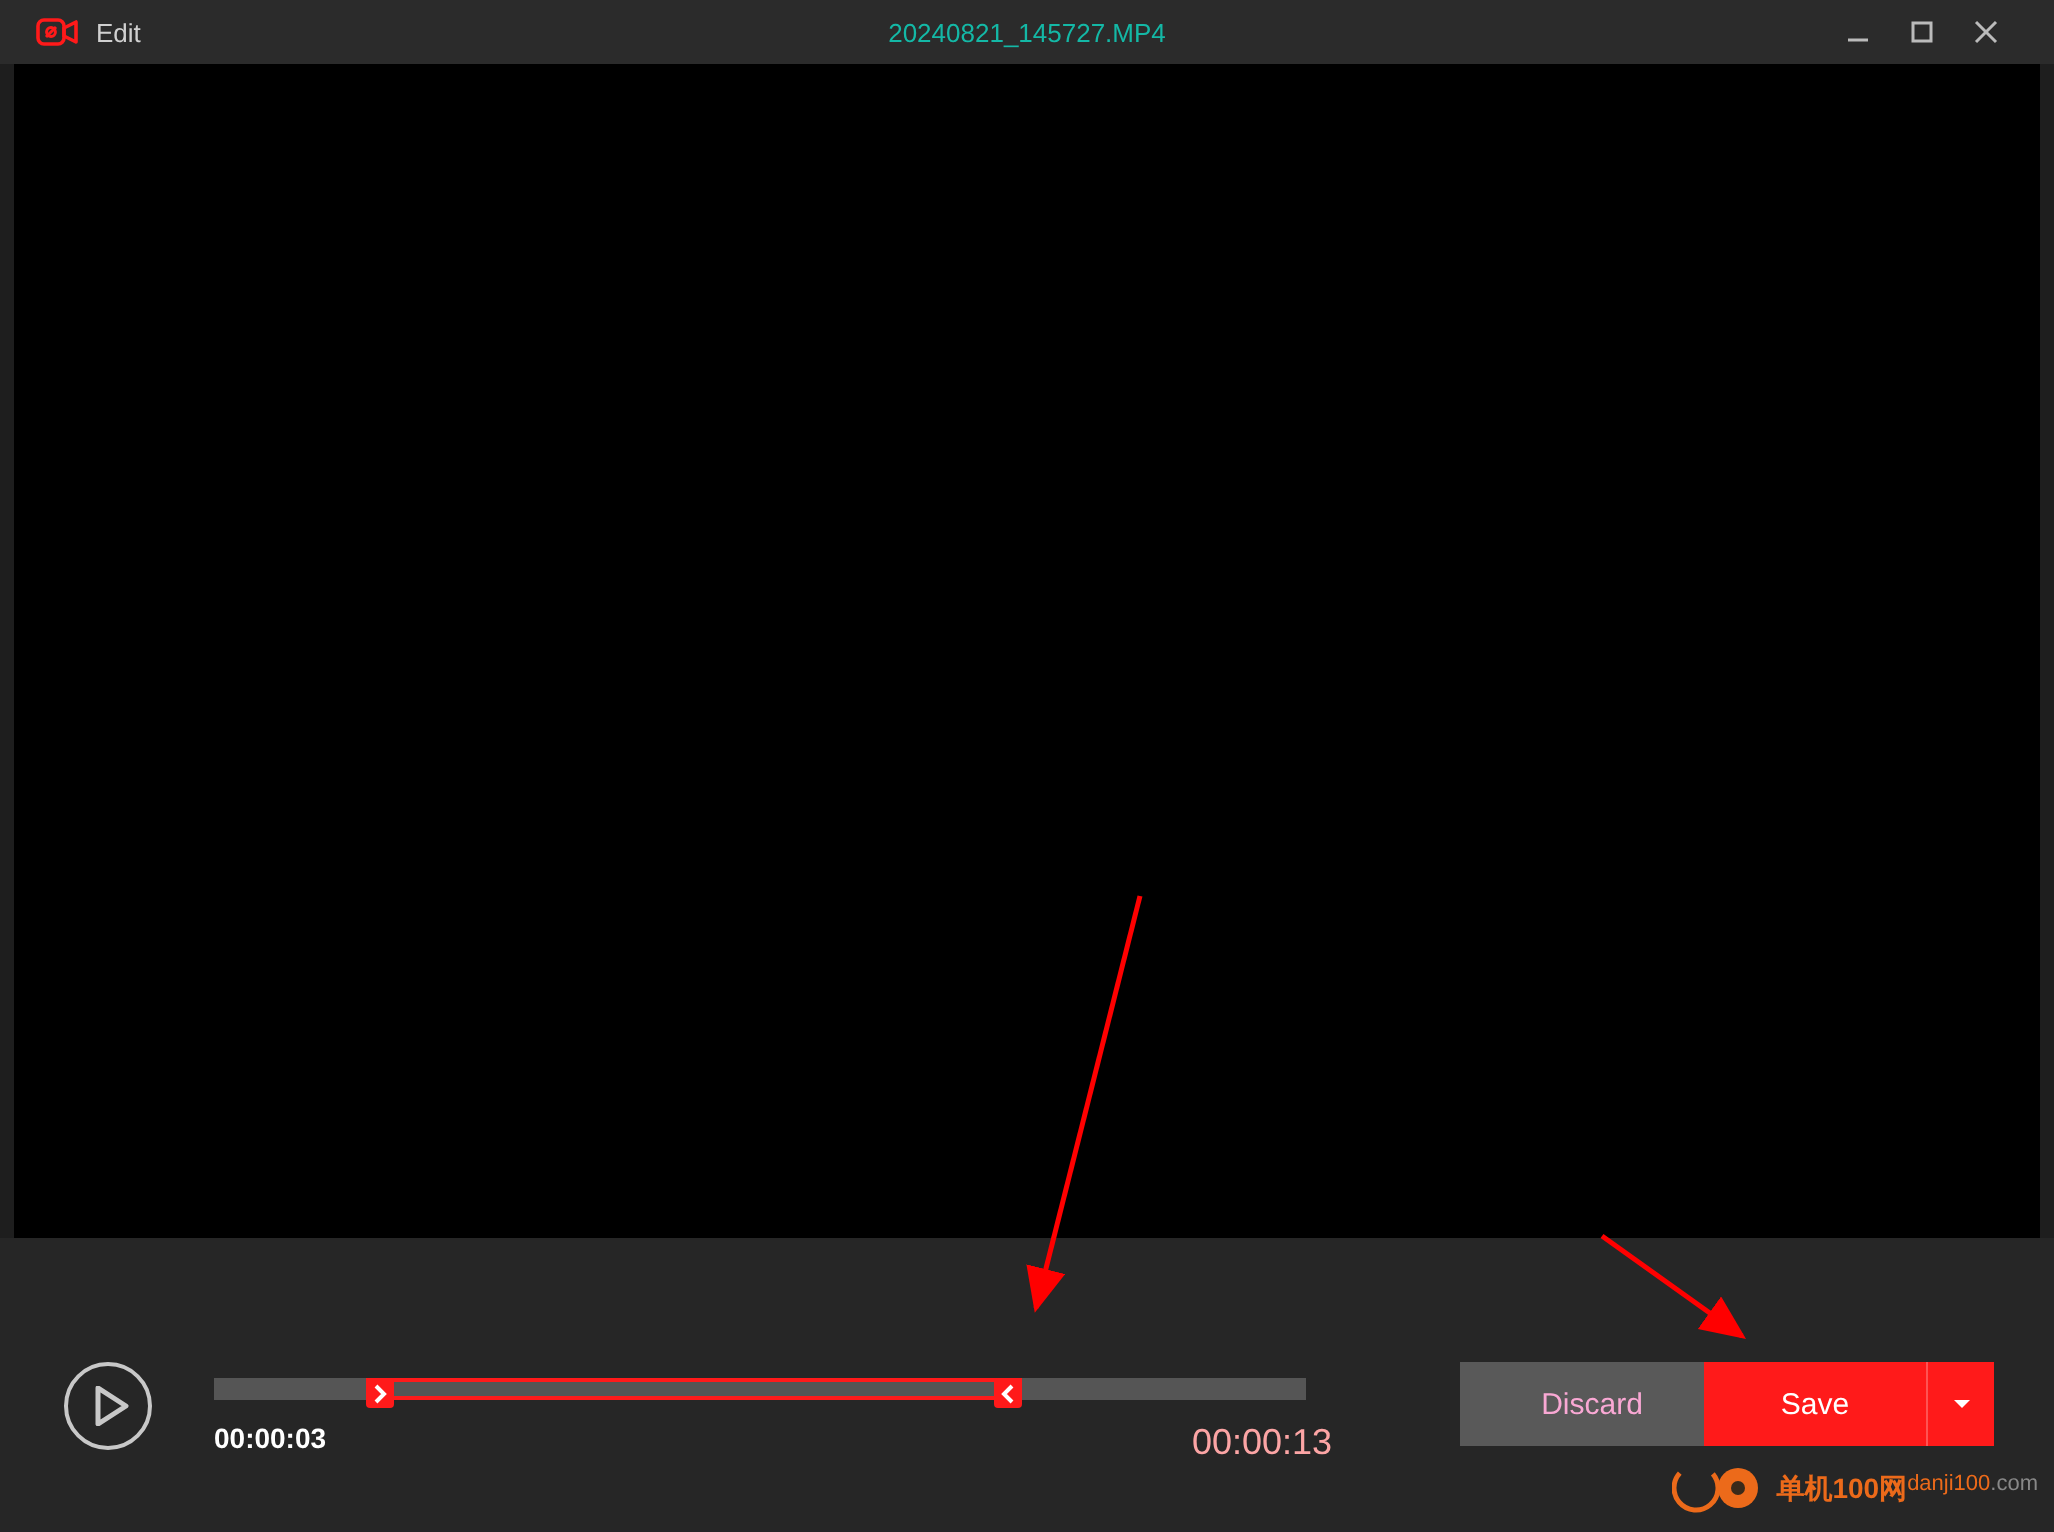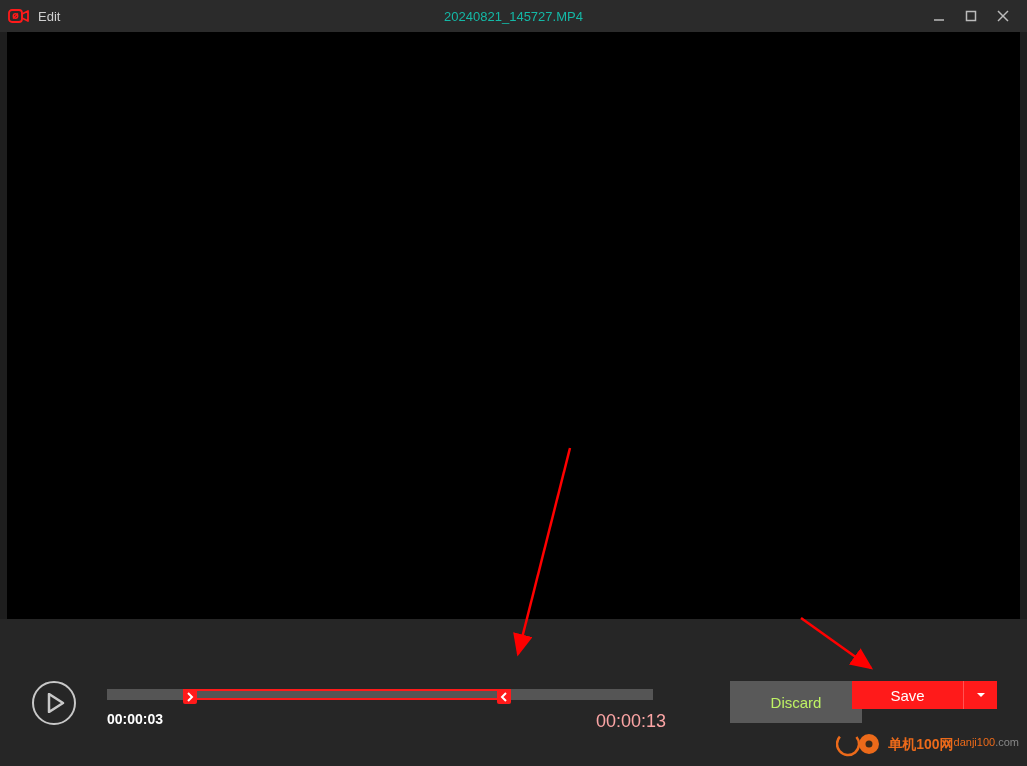--- a/index.html
+++ b/index.html
@@ -10,21 +10,21 @@
       font-family: "Segoe UI", Arial, sans-serif;
       color: #ccc;
       overflow: hidden;
       position: relative;
     }
     .titlebar {
       height: 32px;
       background: #2b2b2b;
       display: flex;
       align-items: center;
-      padding: 0 8px;
+      padding: 0 18px;
       position: relative;
     }
     .app-icon {
       width: 22px;
       height: 16px;
       display: flex;
       align-items: center;
       justify-content: center;
       margin-right: 8px;
     }
@@ -136,34 +136,34 @@
       font-size: 18px;
     }
 
     .discard-btn {
       position: absolute;
       right: 165px;
       top: 62px;
       width: 132px;
       height: 42px;
       background: #595959;
-      color: #bef264;
+      color: #f9a8d4;
       font-size: 15px;
       display: flex;
       align-items: center;
       justify-content: center;
       cursor: pointer;
     }
 
     .save-group {
       position: absolute;
       right: 30px;
       top: 62px;
       display: flex;
-      height: 28px;
+      height: 42px;
     }
     .save-btn {
       width: 112px;
       background: #ff1a1a;
       color: #fff;
       font-size: 15px;
       display: flex;
       align-items: center;
       justify-content: center;
       cursor: pointer;

